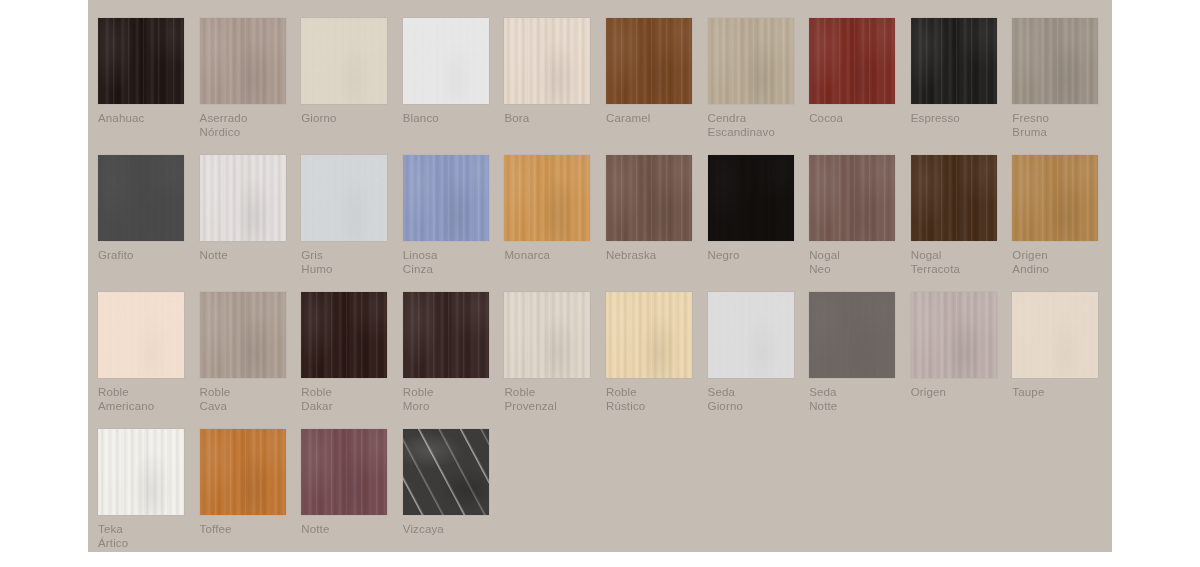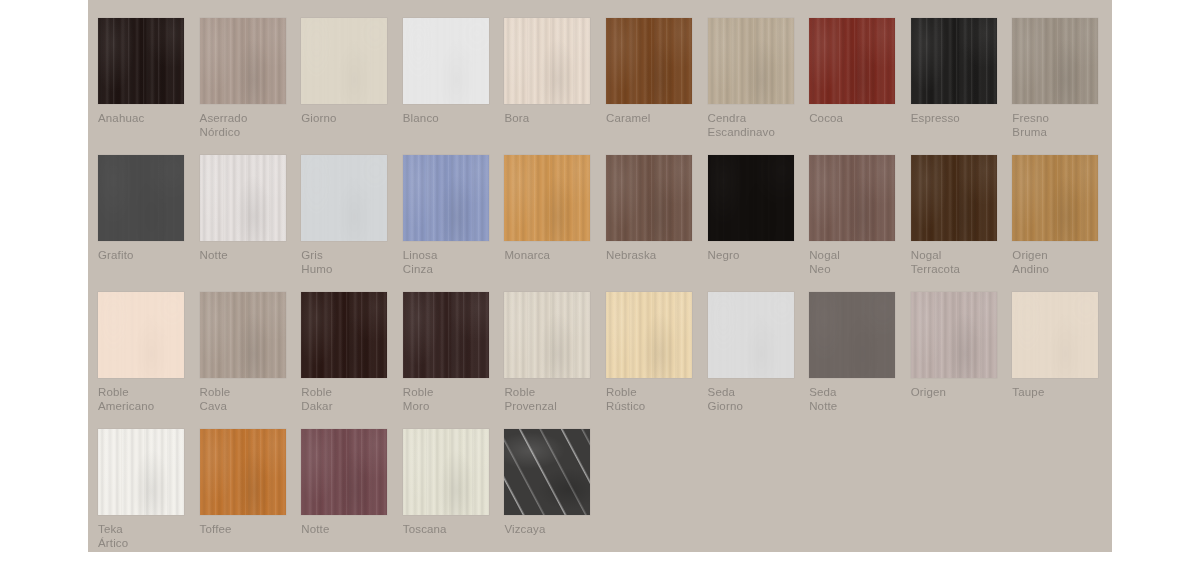--- a/index.html
+++ b/index.html
@@ -346,27 +346,20 @@
           <div class="label">Toffee</div>
         </div>
         <div class="cell">
           <div class="swatch figured" style="background-color: rgb(113, 71, 77);">
             <div class="grain"></div>
             <div class="mottle"></div>
           </div>
           <div class="label">Notte</div>
         </div>
         <div class="cell">
-          <div class="swatch figured" style="background-color: rgb(228, 226, 210);">
-            <div class="grain"></div>
-            <div class="mottle"></div>
-          </div>
-          <div class="label">Toscana</div>
-        </div>
-        <div class="cell">
           <div class="swatch marble" style="background-color: rgb(60, 59, 58);">
             <div class="grain"></div>
             <div class="mottle"></div>
           </div>
           <div class="label">Vizcaya</div>
         </div>
       </div>
   </div>
 </div>
 

